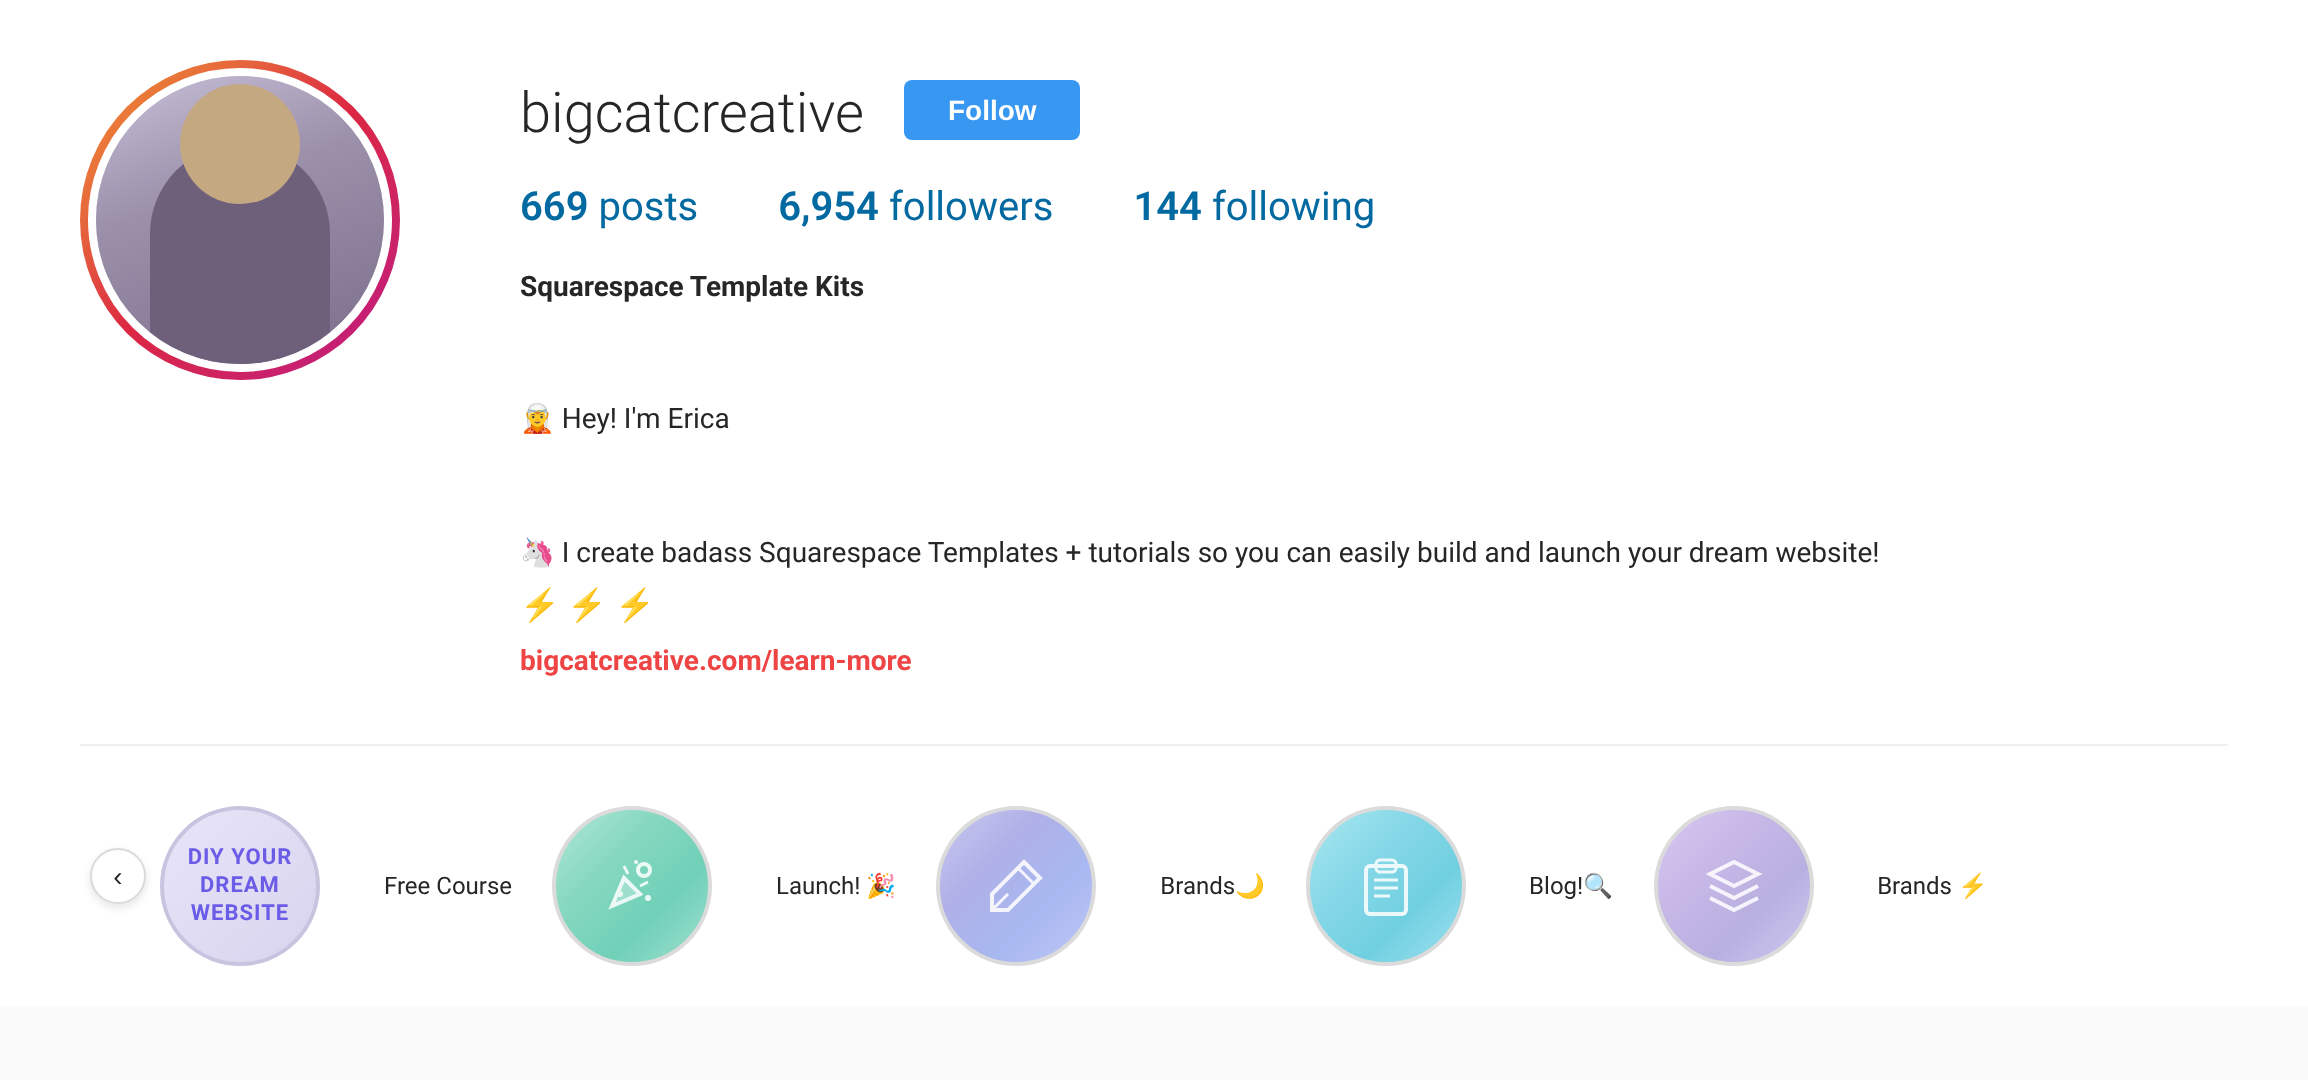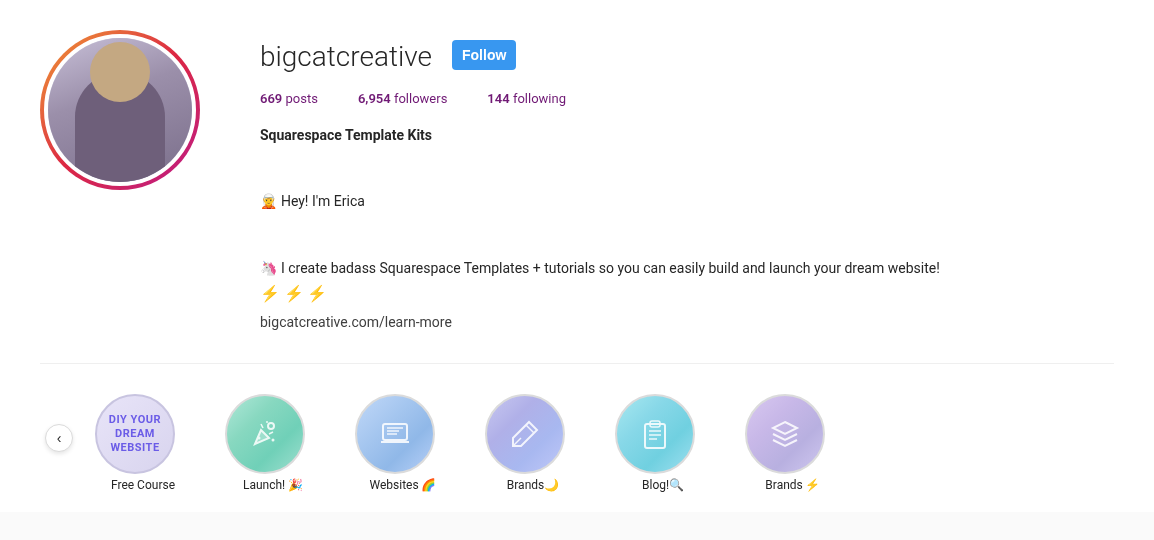--- a/index.html
+++ b/index.html
@@ -98,35 +98,35 @@
       font-size: 28px;
       font-weight: 300;
       color: #262626;
     }
 
     .follow-btn {
       background: #3897f0;
       color: #fff;
       border: none;
       border-radius: 4px;
-      padding: 7px 10px;
+      padding: 7px 22px;
       font-size: 14px;
       font-weight: 600;
       cursor: pointer;
     }
 
     .stats-row {
       display: flex;
       gap: 40px;
       margin-bottom: 18px;
     }
 
     .stat-item {
-      font-size: 13px;
-      color: #701a75;
+      font-size: 20px;
+      color: #0369a1;
     }
 
     .stat-item strong {
       font-weight: 600;
     }
 
     .bio-section {
       font-size: 14px;
       line-height: 1.6;
     }
@@ -143,23 +143,23 @@
       margin-top: 44px;
     }
 
     .bio-bolts {
       display: block;
       margin-bottom: 4px;
       font-size: 16px;
     }
 
     .bio-link {
-      color: #404040;
+      color: #ef4444;
       text-decoration: none;
-      font-weight: 400;
+      font-weight: 700;
     }
 
     .stories-section {
       padding: 20px 0 10px 0;
       position: relative;
       display: flex;
       align-items: center;
       gap: 0;
       border-top: 1px solid #efefef;
       background: #fff;
@@ -167,23 +167,22 @@
 
     .stories-scroll {
       display: flex;
       gap: 20px;
       padding: 10px 10px 10px 40px;
       overflow: hidden;
     }
 
     .story-item {
       display: flex;
-      flex-direction: column;
-      align-items: center;
-      gap: 4px;
+      align-items: center;
+      gap: 16px;
       min-width: 110px;
     }
 
     .story-circle {
       width: 80px;
       height: 80px;
       border-radius: 50%;
       border: 2px solid #dbdbdb;
       display: flex;
       align-items: center;
@@ -316,33 +315,20 @@
             <line x1="14" y1="8" x2="16" y2="12" stroke="white" stroke-width="1.5"></line>
             <line x1="26" y1="16" x2="22" y2="18" stroke="white" stroke-width="1.5"></line>
             <circle cx="12" cy="22" r="1.5" fill="white"></circle>
             <circle cx="26" cy="24" r="1.5" fill="white"></circle>
             <circle cx="20" cy="6" r="1" fill="white"></circle>
           </svg>
         </div>
         <span class="story-label">Launch! 🎉</span>
       </div>
 
-      <div class="story-item">
-        <div class="story-circle grad-blue">
-          <svg class="story-icon" viewBox="0 0 36 36" fill="none">
-            <rect x="6" y="8" width="24" height="16" rx="2" stroke="white" stroke-width="2" fill="none"></rect>
-            <line x1="4" y1="26" x2="32" y2="26" stroke="white" stroke-width="2"></line>
-            <line x1="14" y1="26" x2="22" y2="26" stroke="white" stroke-width="2"></line>
-            <line x1="10" y1="12" x2="26" y2="12" stroke="white" stroke-width="1.5"></line>
-            <line x1="10" y1="15" x2="22" y2="15" stroke="white" stroke-width="1.5"></line>
-            <line x1="10" y1="18" x2="20" y2="18" stroke="white" stroke-width="1.5"></line>
-          </svg>
-        </div>
-        <span class="story-label">Websites 🌈</span>
-      </div>
 
       <div class="story-item">
         <div class="story-circle grad-periwinkle">
           <svg class="story-icon" viewBox="0 0 36 36" fill="none">
             <path d="M22 6 L30 14 L14 30 L6 30 L6 22 Z" stroke="white" stroke-width="2" fill="none"></path>
             <line x1="19" y1="9" x2="27" y2="17" stroke="white" stroke-width="1.5"></line>
             <line x1="6" y1="30" x2="14" y2="22" stroke="white" stroke-width="1.5"></line>
           </svg>
         </div>
         <span class="story-label">Brands🌙</span>

